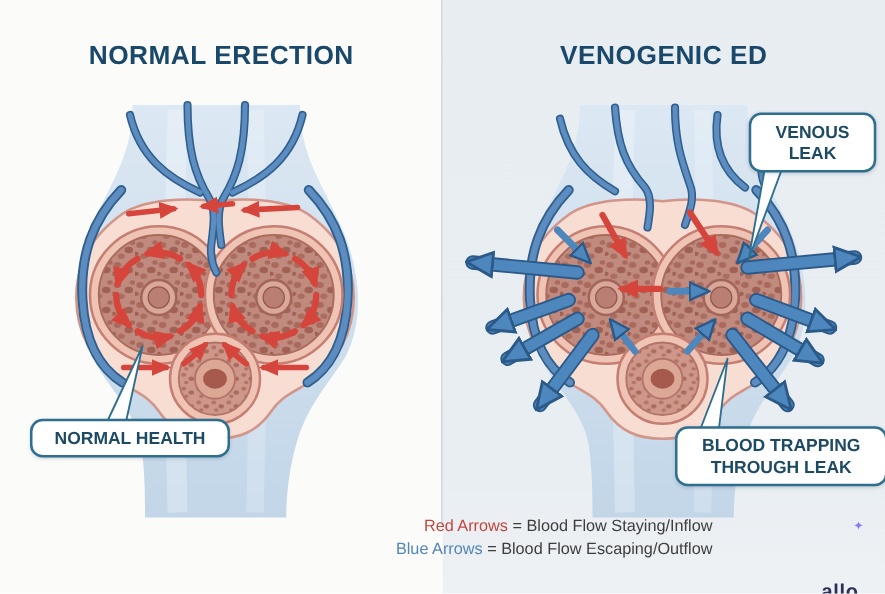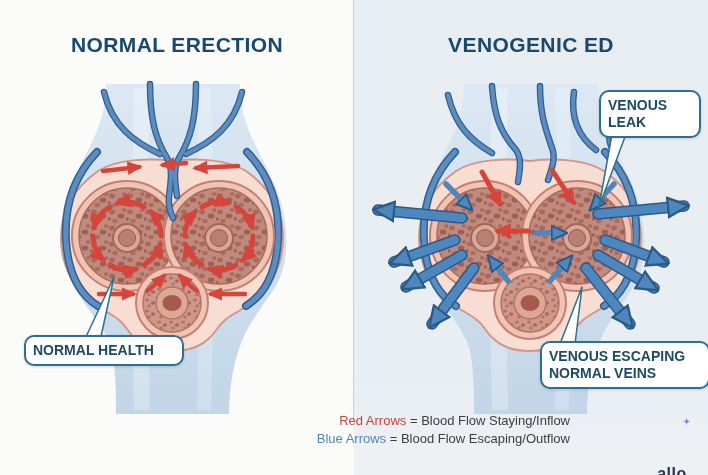--- a/index.html
+++ b/index.html
@@ -5,21 +5,21 @@
   html,body{margin:0;padding:0;}
   body{font-family:"Liberation Sans","DejaVu Sans",sans-serif;}
   .stage{position:relative;width:708px;height:475px;overflow:hidden;background:#fbfbfa;}
   .panel-right-bg{position:absolute;left:354px;top:0;width:354px;height:475px;
     background:linear-gradient(180deg,#e8edf2 0%,#e9eef2 80%,#eef1f4 100%);}
   .divider{position:absolute;left:353px;top:0;width:1px;height:420px;background:rgba(158,172,186,.55);}
   .title{position:absolute;top:33px;width:354px;text-align:center;font-size:21px;font-weight:bold;
     color:#19486a;letter-spacing:.4px;}
   .title.left{left:0;} .title.right{left:354px;}
   .callout{position:absolute;background:#fff;border:2px solid #2e6e8e;border-radius:10px;
-    color:#1d4a63;font-weight:bold;font-size:14px;line-height:1.22;text-align:left;
+    color:#1d4a63;font-weight:bold;font-size:14px;line-height:1.22;text-align:center;
     padding:5px 7px;box-shadow:0 1px 3px rgba(40,60,80,.18);}
   .callout .row{white-space:nowrap;}
   .arrow-ico{display:inline-block;vertical-align:-1px;margin-left:4px;}
   .legend{position:absolute;left:160px;top:412px;width:410px;text-align:right;
     font-size:13px;line-height:17.5px;color:#3d3d3d;}
   .legend .red{color:#c2473e;} .legend .blue{color:#5486b8;margin-top:21px;}
   .logo{position:absolute;left:645px;top:421px;width:54px;text-align:center;color:#2b3155;}
   .logo .spark{position:absolute;top:-4px;right:8px;font-size:10px;color:#8a79f5;line-height:1;}
   .logo .word{font-size:16px;font-weight:bold;letter-spacing:.5px;line-height:18px;margin-top:44px;}
   .logo .tag{font-size:5px;letter-spacing:1.6px;margin-top:0;}
@@ -195,22 +195,22 @@
   <div class="callout" style="left:24px;top:335px;width:142px;">
     <div class="row">NORMAL HEALTH</div>
   </div>
 
   <div class="callout" style="left:599px;top:90px;width:84px;">
     <div class="row">VENOUS</div>
     <div class="row">LEAK</div>
   </div>
 
   <div class="callout" style="left:540px;top:341px;width:152px;">
-    <div class="row">VENOUS ESCAPING</div>
-    <div class="row">NORMAL VEINS</div>
+    <div class="row">BLOOD TRAPPING</div>
+    <div class="row">THROUGH LEAK</div>
   </div>
 
   <div class="legend">
     <div><span class="red">Red Arrows</span><span> = Blood Flow Staying/Inflow</span></div>
     <div><span class="blue">Blue Arrows</span><span> = Blood Flow Escaping/Outflow</span></div>
   </div>
 
   <div class="logo">
     <span class="spark">✦</span>
     <div class="word">allo</div>

